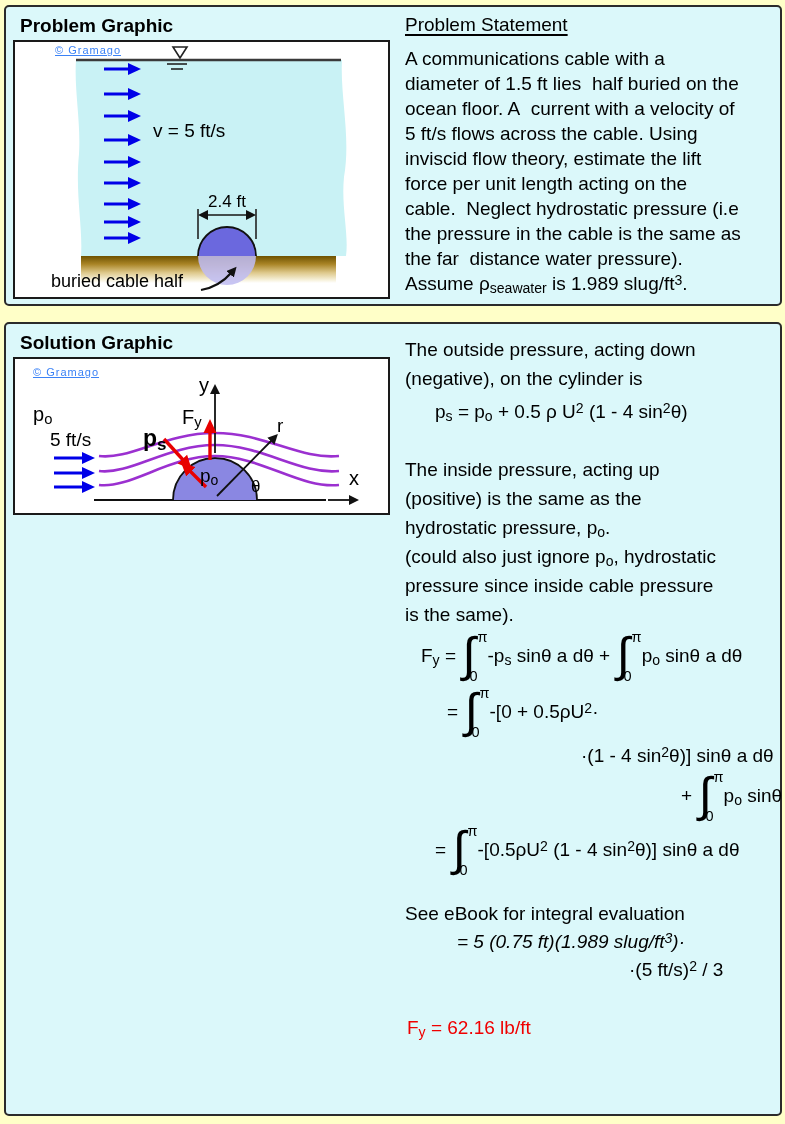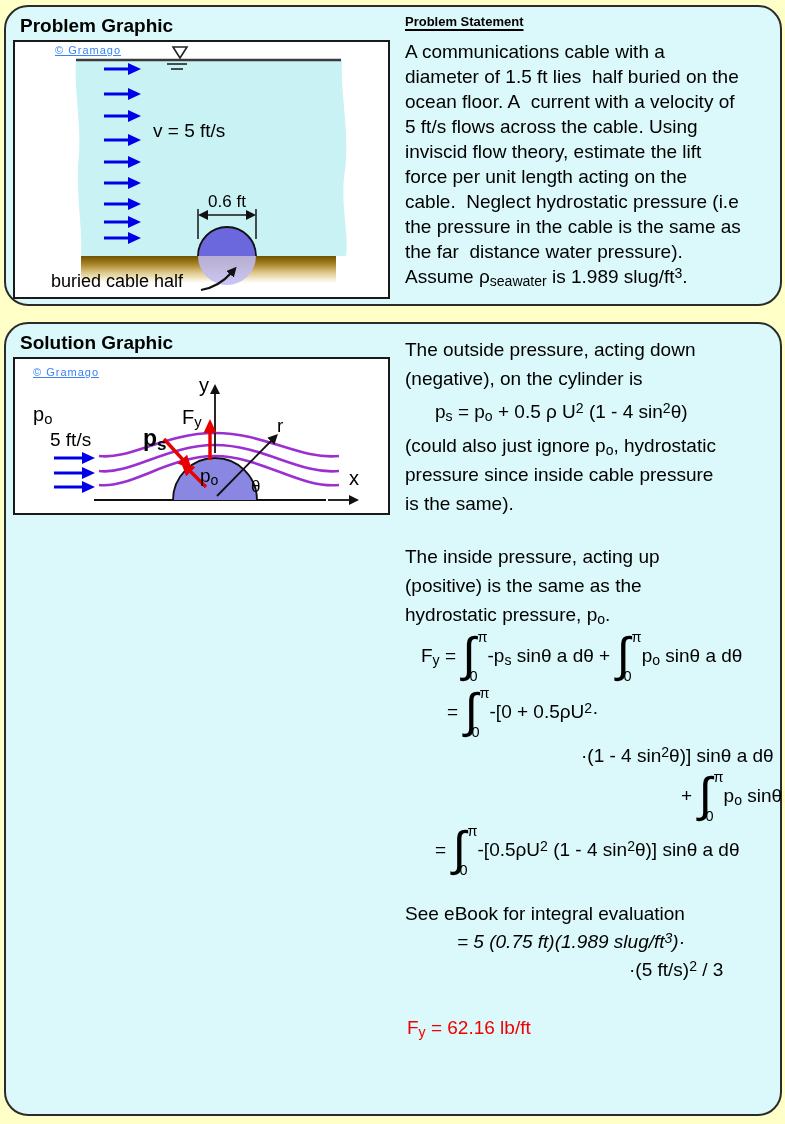--- a/index.html
+++ b/index.html
@@ -4,42 +4,42 @@
 <style>
   html,body{margin:0;padding:0;}
   body{
     width:785px;height:1124px;position:relative;overflow:hidden;
     background:#FFFFC8;
     font-family:"Liberation Sans","DejaVu Sans",sans-serif;
     color:#000;
   }
   .panel{
     position:absolute;left:4px;width:778px;box-sizing:border-box;
-    background:#DBF8FA;border:2px solid #2b2b2b;border-radius:24px;
+    background:#DBF8FA;border:2px solid #2b2b2b;border-radius:5px;
   }
   #panel-problem{top:5px;height:301px;}
   #panel-solution{top:322px;height:794px;}
   .panel-title{
     position:absolute;left:14px;top:8px;
     font-size:19px;font-weight:bold;white-space:nowrap;
   }
   .gbox{
     position:absolute;left:7px;top:33px;width:377px;box-sizing:border-box;
     background:#fff;border:2px solid #1a1a1a;
   }
   #gbox-problem{height:259px;}
   #gbox-solution{height:158px;}
   .gbox svg{display:block;position:absolute;left:0;top:0;}
   .overlay{position:absolute;white-space:nowrap;line-height:1.1;}
   .watermark{color:#3b82f6;font-size:11px;letter-spacing:1px;text-decoration:underline;}
   .col{position:absolute;left:399px;width:378px;}
   #statement-col{top:7px;}
   #steps-col{top:11px;}
   .heading{
-    font-size:13px;font-weight:bold;margin:0 0 10px 0;
+    font-size:19px;font-weight:normal;margin:0 0 10px 0;
     text-decoration:underline;text-decoration-thickness:2px;text-underline-offset:3px;
   }
   .body-text{font-size:19px;line-height:25px;margin:0;}
   .steps-p{font-size:19px;line-height:29px;margin:0;}
   .frm{font-size:19px;white-space:nowrap;}
   sub{font-size:0.74em;vertical-align:-0.22em;line-height:0;text-align:center;}
   sup{font-size:0.74em;vertical-align:0.38em;line-height:0;}
   .intg{display:inline-flex;align-items:center;height:52px;vertical-align:middle;margin:0 1px;}
   .isym{font-size:48px;line-height:48px;transform:translateY(-2px);}
   .ibnd{
@@ -107,21 +107,21 @@
         <line x1="183" y1="167" x2="183" y2="197"></line>
         <line x1="241" y1="167" x2="241" y2="197"></line>
         <line x1="212" y1="173" x2="190" y2="173" marker-end="url(#mk1)"></line>
         <line x1="212" y1="173" x2="234" y2="173" marker-end="url(#mk1)"></line>
       </g>
 
       <path d="M186,248 Q204,245 217,230" fill="none" stroke="#111" stroke-width="2.2" marker-end="url(#mk1)"></path>
     </svg>
     <span class="overlay watermark" style="left:40px;top:2px;">© Gramago</span>
     <span class="overlay" style="left:138px;top:79px;font-size:19px;">v = 5 ft/s</span>
-    <span class="overlay" style="left:182px;top:151px;width:60px;text-align:center;font-size:17px;">0.6 ft</span>
+    <span class="overlay" style="left:182px;top:151px;width:60px;text-align:center;font-size:17px;">2.4 ft</span>
     <span class="overlay" style="left:36px;top:230px;font-size:18px;">buried cable half</span>
   </div>
 
   <div class="col" id="statement-col">
     <h2 class="heading">Problem Statement</h2>
     <p class="body-text">A communications cable with a<br>diameter of 1.5 ft lies&nbsp; half buried on the<br>ocean floor. A&nbsp; current with a velocity of<br>5 ft/s flows across the cable. Using<br>inviscid flow theory, estimate the lift<br>force per unit length acting on the<br>cable.&nbsp; Neglect hydrostatic pressure (i.e<br>the pressure in the cable is the same as<br>the far&nbsp; distance water pressure).<br>Assume ρ<sub>seawater</sub> is 1.989 slug/ft<sup>3</sup>.</p>
   </div>
 </div>
 
 <div class="panel" id="panel-solution">
@@ -178,22 +178,22 @@
     <span class="overlay" style="left:262px;top:57px;font-size:19px;">r</span>
     <span class="overlay" style="left:128px;top:67px;font-size:23px;font-weight:bold;">p<sub>s</sub></span>
     <span class="overlay" style="left:185px;top:107px;font-size:19px;">p<sub>o</sub></span>
     <span class="overlay" style="left:236px;top:119px;font-size:17px;">θ</span>
     <span class="overlay" style="left:334px;top:108px;font-size:20px;">x</span>
   </div>
 
   <div class="col" id="steps-col">
     <p class="steps-p">The outside pressure, acting down<br>(negative), on the cylinder is</p>
     <div class="frm" style="margin-left:30px;height:38px;line-height:38px;">p<sub>s</sub> = p<sub>o</sub> + 0.5 ρ U<sup>2</sup> (1 - 4 sin<sup>2</sup>θ)</div>
+    <p class="steps-p" style="margin-top:24px;">The inside pressure, acting up<br>(positive) is the same as the<br>hydrostatic pressure, p<sub>o</sub>.</p>
     <p class="steps-p">(could also just ignore p<sub>o</sub>, hydrostatic<br>pressure since inside cable pressure<br>is the same).</p>
-    <p class="steps-p" style="margin-top:24px;">The inside pressure, acting up<br>(positive) is the same as the<br>hydrostatic pressure, p<sub>o</sub>.</p>
     <div class="frm" style="margin-left:16px;height:54px;line-height:54px;">F<sub>y</sub> = <span class="intg">
           <span class="isym">∫</span>
           <span class="ibnd">
             <span class="iup">π</span>
             <span class="ilo">0</span>
           </span>
         </span>-p<sub>s</sub> sinθ a dθ + <span class="intg">
           <span class="isym">∫</span>
           <span class="ibnd">
             <span class="iup">π</span>

